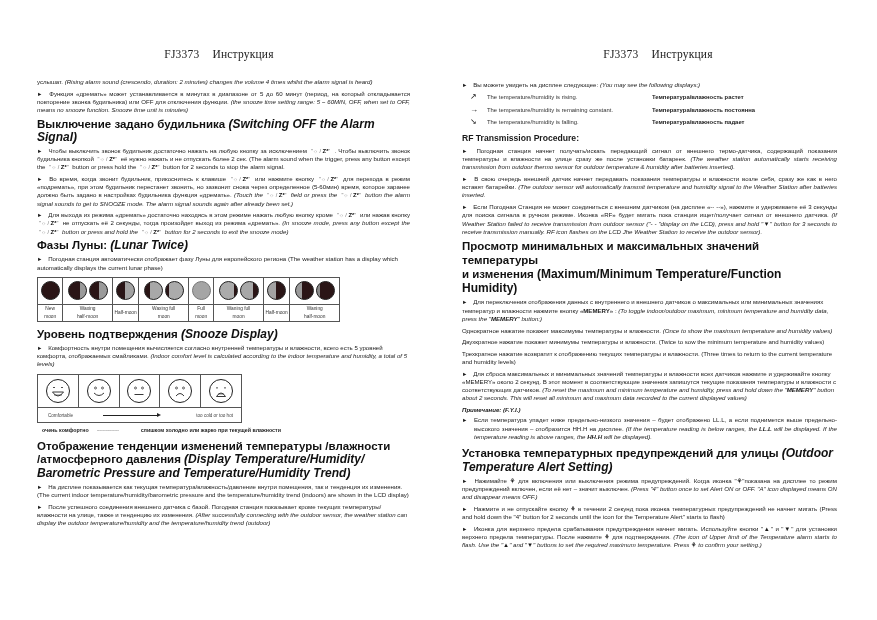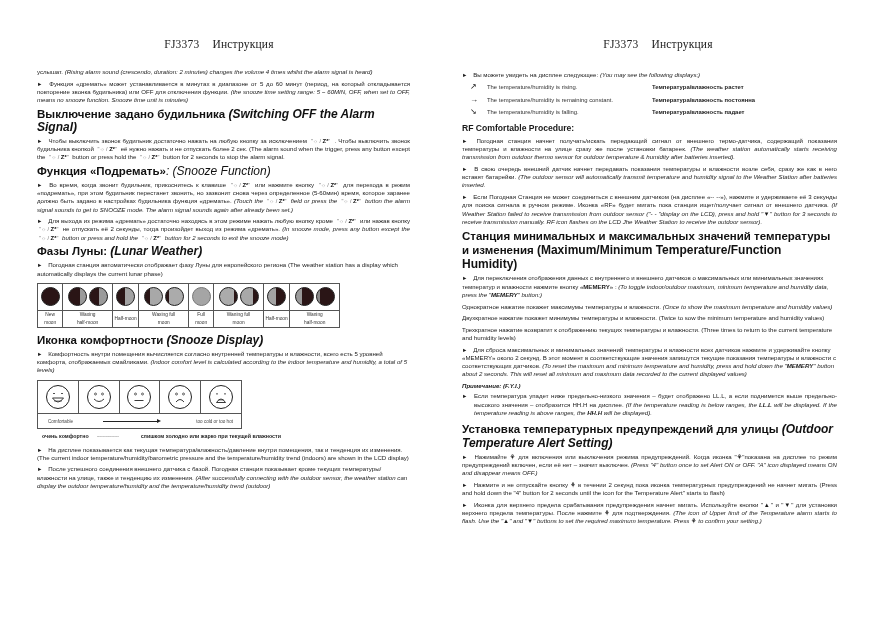--- a/index.html
+++ b/index.html
@@ -1,18 +1,18 @@
 <!DOCTYPE html>
 <html><head>
 <meta charset="utf-8">
 <style>
   * { box-sizing: border-box; margin: 0; padding: 0; }
   html, body { width: 877px; height: 620px; background: #ffffff; overflow: hidden; }
   body { font-family: "Liberation Sans", sans-serif; color: #1a1a1a; position: relative; }
-  .page { position: absolute; top: 0; width: 438px; height: 487px; }
+  .page { position: absolute; top: 10px; width: 438px; height: 487px; }
   .page.left { left: 0; }
   .page.right { left: 439px; }
   .page-header {
     position: absolute; top: 38px; left: 0; width: 100%;
     text-align: center; font-family: "Liberation Serif", serif; font-size: 11.5px; color: #222;
     letter-spacing: 0.2px;
   }
   .page-header .code { margin-right: 10px; }
   .content { position: absolute; top: 68px; left: 37px; right: 28px; font-size: 6.1px; line-height: 8.2px; }
   .page.right .content { left: 23px; right: 40px; top: 71px; }
@@ -90,23 +90,20 @@
       <span>. Чтобы выключить звонок будильника кнопкой</span>
       <span class="ico">"<span>☼</span> / <b>Zᶻ</b>"</span>
       <span>её нужно нажать и не отпускать более 2 сек.</span>
       <span>(The alarm sound when the trigger, press any button except the</span>
       <span class="ico">"<span>☼</span> / <b>Zᶻ</b>"</span>
       <span>button or press hold the</span>
       <span class="ico">"<span>☼</span> / <b>Zᶻ</b>"</span>
       <span>button for 2 seconds to stop the alarm signal.</span>
     </p>
 
-    <h2>
-      <span>Функция «Подремать»</span><span class="en" style="font-weight:normal">: (Snooze Function)</span>
-    </h2>
     <p class="bullet">
       <span>Во время, когда звонит будильник, прикоснитесь к клавише</span>
       <span class="ico">"<span>☼</span> / <b>Zᶻ</b>"</span>
       <span>или нажмите кнопку</span>
       <span class="ico">"<span>☼</span> / <b>Zᶻ</b>"</span>
       <span>для перехода в режим «подремать», при этом будильник перестанет звонить, но зазвонит снова через определенное (5-60мин) время, которое заранее должно быть задано в настройках будильника функция «дремать».</span>
       <span class="it">(Touch the</span>
       <span class="ico">"<span>☼</span> / <b>Zᶻ</b>"</span>
       <span class="it">field or press the</span>
       <span class="ico">"<span>☼</span> / <b>Zᶻ</b>"</span>
@@ -120,21 +117,21 @@
       <span>не отпускать её 2 секунды, тогда произойдет выход из режима «дремать».</span>
       <span class="it">(In snooze mode, press any button except the</span>
       <span class="ico">"<span>☼</span> / <b>Zᶻ</b>"</span>
       <span class="it">button or press and hold the</span>
       <span class="ico">"<span>☼</span> / <b>Zᶻ</b>"</span>
       <span class="it">button for 2 seconds to exit the snooze mode)</span>
     </p>
 
     <h2>
       <span>Фазы Луны:</span>
-      <span class="en">(Lunar Weather)</span>
+      <span class="en">(Lunar Twice)</span>
     </h2>
     <p class="bullet" style="text-align:left">
       <span>Погодная станция автоматически отображает фазу Луны для европейского региона</span>
       <span>(The weather station has a display which automatically displays the current lunar phase)</span>
     </p>
 
     <table class="moon">
       <tbody>
           <tr>
         <td class="img"><span class="m new"></span></td>
@@ -153,21 +150,21 @@
         <td class="lbl"><span>Waxing full</span><br><span>moon</span></td>
         <td class="lbl"><span>Full</span><br><span>moon</span></td>
         <td class="lbl"><span>Waning full</span><br><span>moon</span></td>
         <td class="lbl"><span>Half-moon</span></td>
         <td class="lbl"><span>Waning</span><br><span>half-moon</span></td>
       </tr>
     </tbody>
       </table>
 
     <h2>
-      <span>Иконка комфортности</span>
+      <span>Уровень подтверждения</span>
       <span class="en">(Snooze Display)</span>
     </h2>
     <p class="bullet" style="text-align:left; margin-bottom:0">
       <span>Комфортность внутри помещения вычисляется согласно внутренней температуры и влажности, всего есть 5 уровней комфорта, отображаемых смайликами.</span>
       <span class="it">(Indoor comfort level is calculated according to the indoor temperature and humidity, a total of 5 levels)</span>
     </p>
 
     <table class="comfort">
       <tbody>
           <tr>
@@ -218,20 +215,25 @@
           <span class="scale-arrow"></span>
           <span class="scale-r">too cold or too hot</span>
         </td>
       </tr>
     </tbody>
       </table>
     <div class="comfort-legend">
       <span>очень комфортно</span><span class="dash">---------------</span><span>слишком холодно или жарко при текущей влажности</span>
     </div>
 
+    <h2 style="line-height:13.5px">
+      <span>Отображение тенденции изменений температуры /влажности</span><br>
+      <span>/атмосферного давления</span>
+      <span class="en">(Display Temperature/Humidity/ Barometric Pressure and Temperature/Humidity Trend)</span>
+    </h2>
     <p class="bullet" style="text-align:left">
       <span>На дисплее показывается как текущая температура/влажность/давление внутри помещения, так и тенденция их изменения.</span>
       <span>(The current indoor temperature/humidity/barometric pressure and the temperature/humidity trend (indoors) are shown in the LCD display)</span>
     </p>
     <p class="bullet" style="text-align:left">
       <span>После успешного соединения внешнего датчика с базой. Погодная станция показывает кроме текущих температуры/влажности на улице, также и тенденцию их изменения.</span>
       <span class="it">(After successfully connecting with the outdoor sensor, the weather station can display the outdoor temperature/humidity and the temperature/humidity trend (outdoor)</span>
     </p>
   </div>
 </div>
@@ -256,36 +258,36 @@
       <span class="arr">→</span>
       <span class="en">The temperature/humidity is remaining constant.</span>
       <span class="ru">Температура/влажность постоянна</span>
     </div>
     <div class="trend">
       <span class="arr">↘</span>
       <span class="en">The temperature/humidity is falling.</span>
       <span class="ru">Температура/влажность падает</span>
     </div>
 
-    <h3>RF Comfortable Procedure:</h3>
+    <h3>RF Transmission Procedure:</h3>
     <p class="bullet">
       <span>Погодная станция начнет получать/искать передающий сигнал от внешнего термо-датчика, содержащий показания температуры и влажности на улице сразу же после установки батареек.</span>
       <span class="it">(The weather station automatically starts receiving transmission from outdoor thermo sensor for outdoor temperature &amp; humidity after batteries inserted).</span>
     </p>
     <p class="bullet">
       <span>В свою очередь внешний датчик начнет передавать показания температуры и влажности возле себя, сразу же как в него вставят батарейки.</span>
       <span class="it">(The outdoor sensor will automatically transmit temperature and humidity signal to the Weather Station after batteries inserted.</span>
     </p>
     <p class="bullet">
       <span>Если Погодная Станция не может соединиться с внешним датчиком (на дисплее «-- --»), нажмите и удерживаете её 3 секунды для поиска сигнала в ручном режиме. Иконка «RF» будет мигать пока станция ищет/получает сигнал от внешнего датчика.</span>
       <span class="it">(If Weather Station failed to receive transmission from outdoor sensor ("- - "display on the LCD), press and hold "▼" button for 3 seconds to receive transmission manually. RF icon flashes on the LCD Jhe Weather Station to receive the outdoor sensor).</span>
     </p>
 
     <h2 style="line-height:14px">
-      <span>Станция минимальных и максимальных значений температуры</span><br>
+      <span>Просмотр минимальных и максимальных значений температуры</span><br>
       <span>и изменения</span>
       <span class="en up">(Maximum/Minimum Temperature/Function Humidity)</span>
     </h2>
     <p class="bullet" style="text-align:left">
       <span>Для переключения отображения данных с внутреннего и внешнего датчиков о максимальных или минимальных значениях температур и влажности нажмите кнопку «</span><b>MEMERY</b><span>» :</span>
       <span class="it">(To toggle indoor/outdoor maximum, minimum temperature and humidity data, press the "</span><b class="it">MEMERY</b><span class="it">" button:)</span>
     </p>
     <p style="text-align:left">
       <span>Однократное нажатие покажет максимумы температуры и влажности.</span>
       <span class="it">(Once to show the maximum temperature and humidity values)</span>

